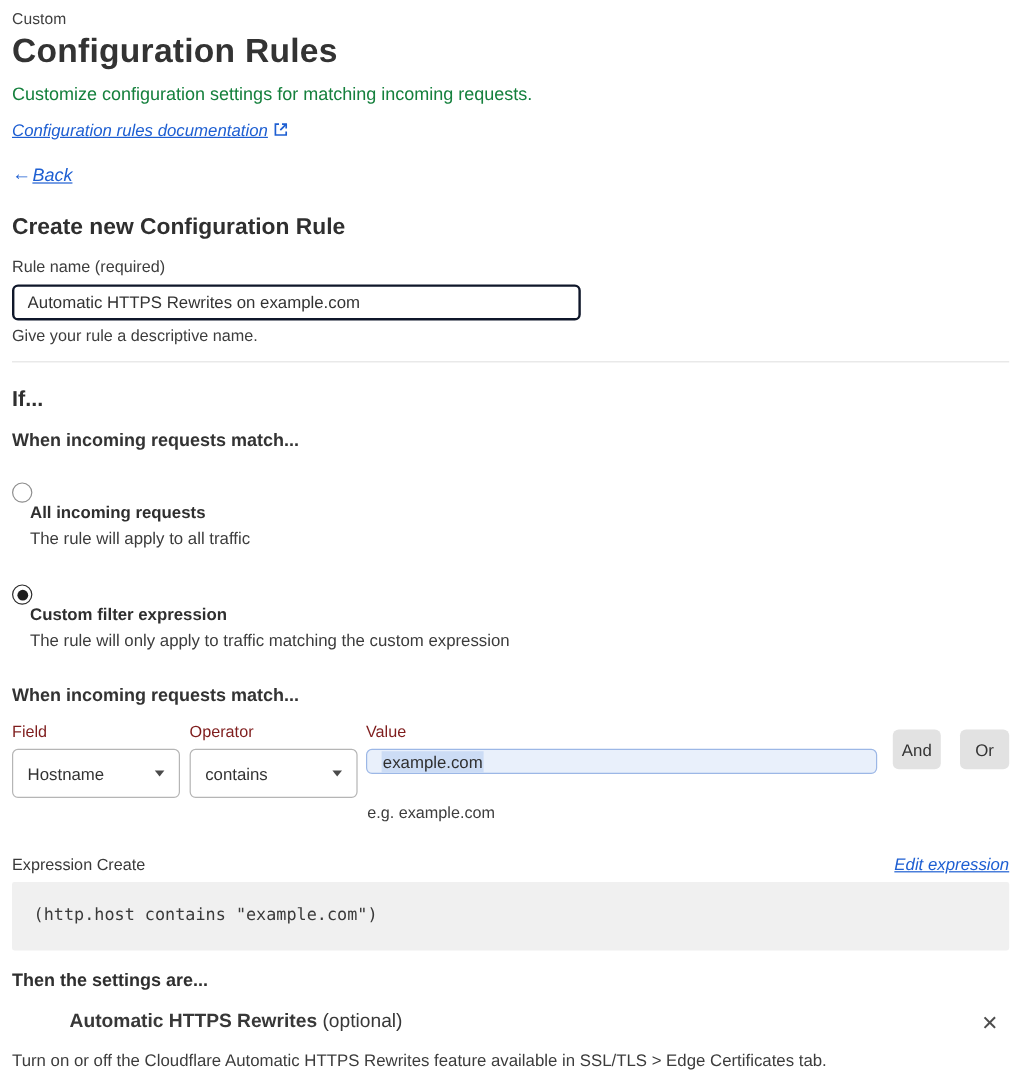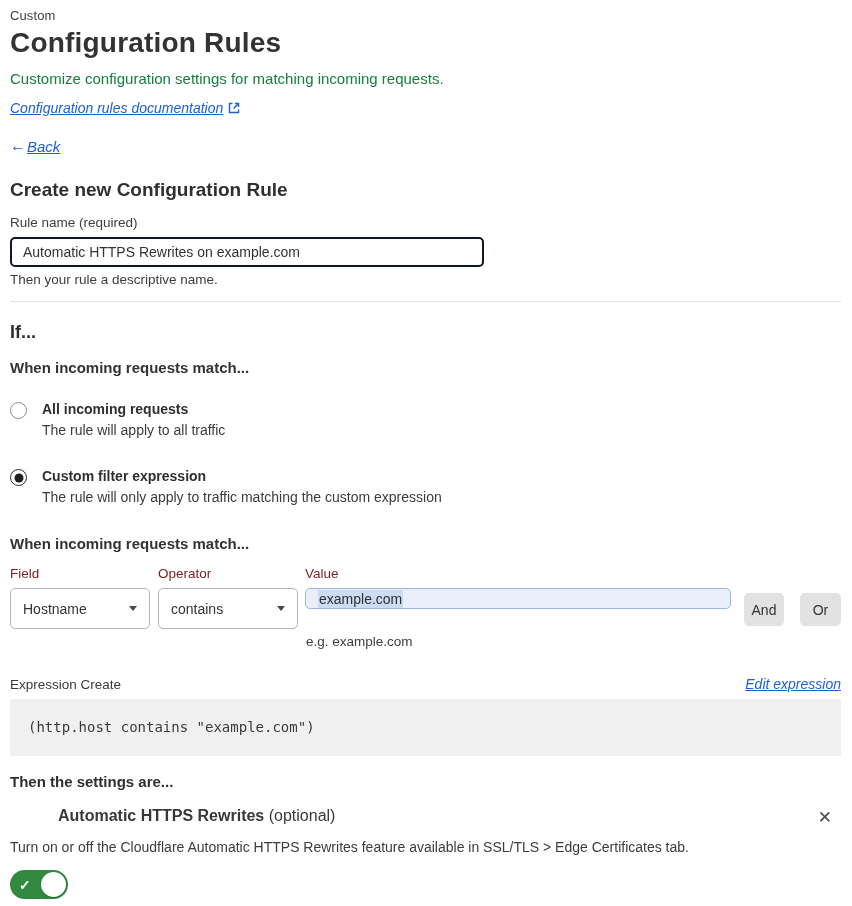--- a/index.html
+++ b/index.html
@@ -33,21 +33,21 @@
   .text-input{margin-top:7px;width:474px;height:30px;border:2px solid #0f172a;border-radius:5px;
     padding:0 11px;font-size:14px;color:#333;font-family:"Liberation Sans",sans-serif;outline:none;background:#fff;}
   .help-text{font-size:13.5px;color:#3d3d3d;margin-top:5px;}
 
   .divider{margin-top:14px;border-top:1px solid #e4e4e4;height:0;}
 
   .if-heading{font-size:18px;font-weight:700;color:#2f2f2f;margin-top:20px;}
   .match-heading{font-size:15px;font-weight:700;color:#333;margin-top:16px;}
   .match-heading-2{font-size:15px;font-weight:700;color:#333;margin-top:30px;}
 
-  .radio-option{display:flex;margin-top:25px;cursor:pointer;}
+  .radio-option{display:flex;margin-top:25px;cursor:pointer;flex-direction:column;}
   .radio-option + .radio-option{margin-top:30px;}
   .radio-circle{flex:0 0 auto;width:17px;height:17px;border-radius:50%;border:1.5px solid #8e8e8e;
     background:#fff;margin-top:1px;position:relative;}
   .radio-circle.checked{border-color:#2b2b2b;}
   .radio-circle.checked::after{content:"";position:absolute;left:50%;top:50%;width:9px;height:9px;
     border-radius:50%;background:#1f1f1f;transform:translate(-50%,-50%);}
   .radio-texts{margin-left:15px;}
   .radio-label{font-size:14px;font-weight:700;color:#2f2f2f;}
   .radio-desc{font-size:14px;color:#3c3c3c;margin-top:5px;}
 
@@ -57,21 +57,21 @@
   .col-operator{width:140px;margin-left:8px;}
   .col-value{flex:1;margin-left:7px;}
   .builder-label{font-size:13.5px;color:#7f1d1d;}
   .select-box{margin-top:7px;height:41px;border:1px solid #b5b5b5;border-radius:5px;background:#fff;
     display:flex;align-items:center;justify-content:space-between;padding:0 12px;font-size:14px;color:#333;cursor:pointer;}
   .caret{width:0;height:0;border-left:4.5px solid transparent;border-right:4.5px solid transparent;
     border-top:5.5px solid #4a4a4a;}
   .value-input{margin-top:7px;height:21px;border:1px solid var(--value-border);border-radius:5px;
     background:var(--value-bg);display:flex;align-items:center;padding:0 12px;font-size:14px;color:#2f2f2f;cursor:text;}
   .value-input .selected-text{background:var(--value-selection);padding:1px 1px;}
-  .logic-btn{margin-top:27px;height:33px;border:none;border-radius:5px;background:#e2e2e2;color:#333;
+  .logic-btn{margin-top:6px;height:33px;border:none;border-radius:5px;background:#e2e2e2;color:#333;
     font-size:14px;font-family:"Liberation Sans",sans-serif;padding:0 2px;cursor:pointer;}
   .btn-and{margin-left:13px;width:40px;}
   .btn-or{margin-left:16px;width:41px;}
   .eg-help{font-size:13.5px;color:#3d3d3d;margin-top:5px;margin-left:296px;}
 
   .preview-row{margin-top:27px;display:flex;justify-content:space-between;align-items:baseline;}
   .preview-label{font-size:13.5px;color:#3a3a3a;}
   .edit-link{font-size:14px;}
   .code-block{margin-top:7px;background:#f0f0f0;border-radius:2px;padding:20px 18px 21px 18px;
     font-family:"DejaVu Sans Mono","Liberation Mono",monospace;font-size:14px;color:#3a3a3a;}
@@ -114,21 +114,21 @@
 
   <div class="back-row">
     <span class="back-arrow">←</span>
     <a class="link">Back</a>
   </div>
 
   <h2 class="section-heading">Create new Configuration Rule</h2>
 
   <div class="field-label">Rule name (required)</div>
   <input type="text" class="text-input" value="Automatic HTTPS Rewrites on example.com" style="">
-  <div class="help-text">Then your rule a descriptive name.</div>
+  <div class="help-text">Give your rule a descriptive name.</div>
 
   <div class="divider"></div>
 
   <h2 class="if-heading">If...</h2>
   <div class="match-heading">When incoming requests match...</div>
 
   <div class="radio-option">
     <span class="radio-circle"></span>
     <div class="radio-texts">
       <div class="radio-label">All incoming requests</div>

